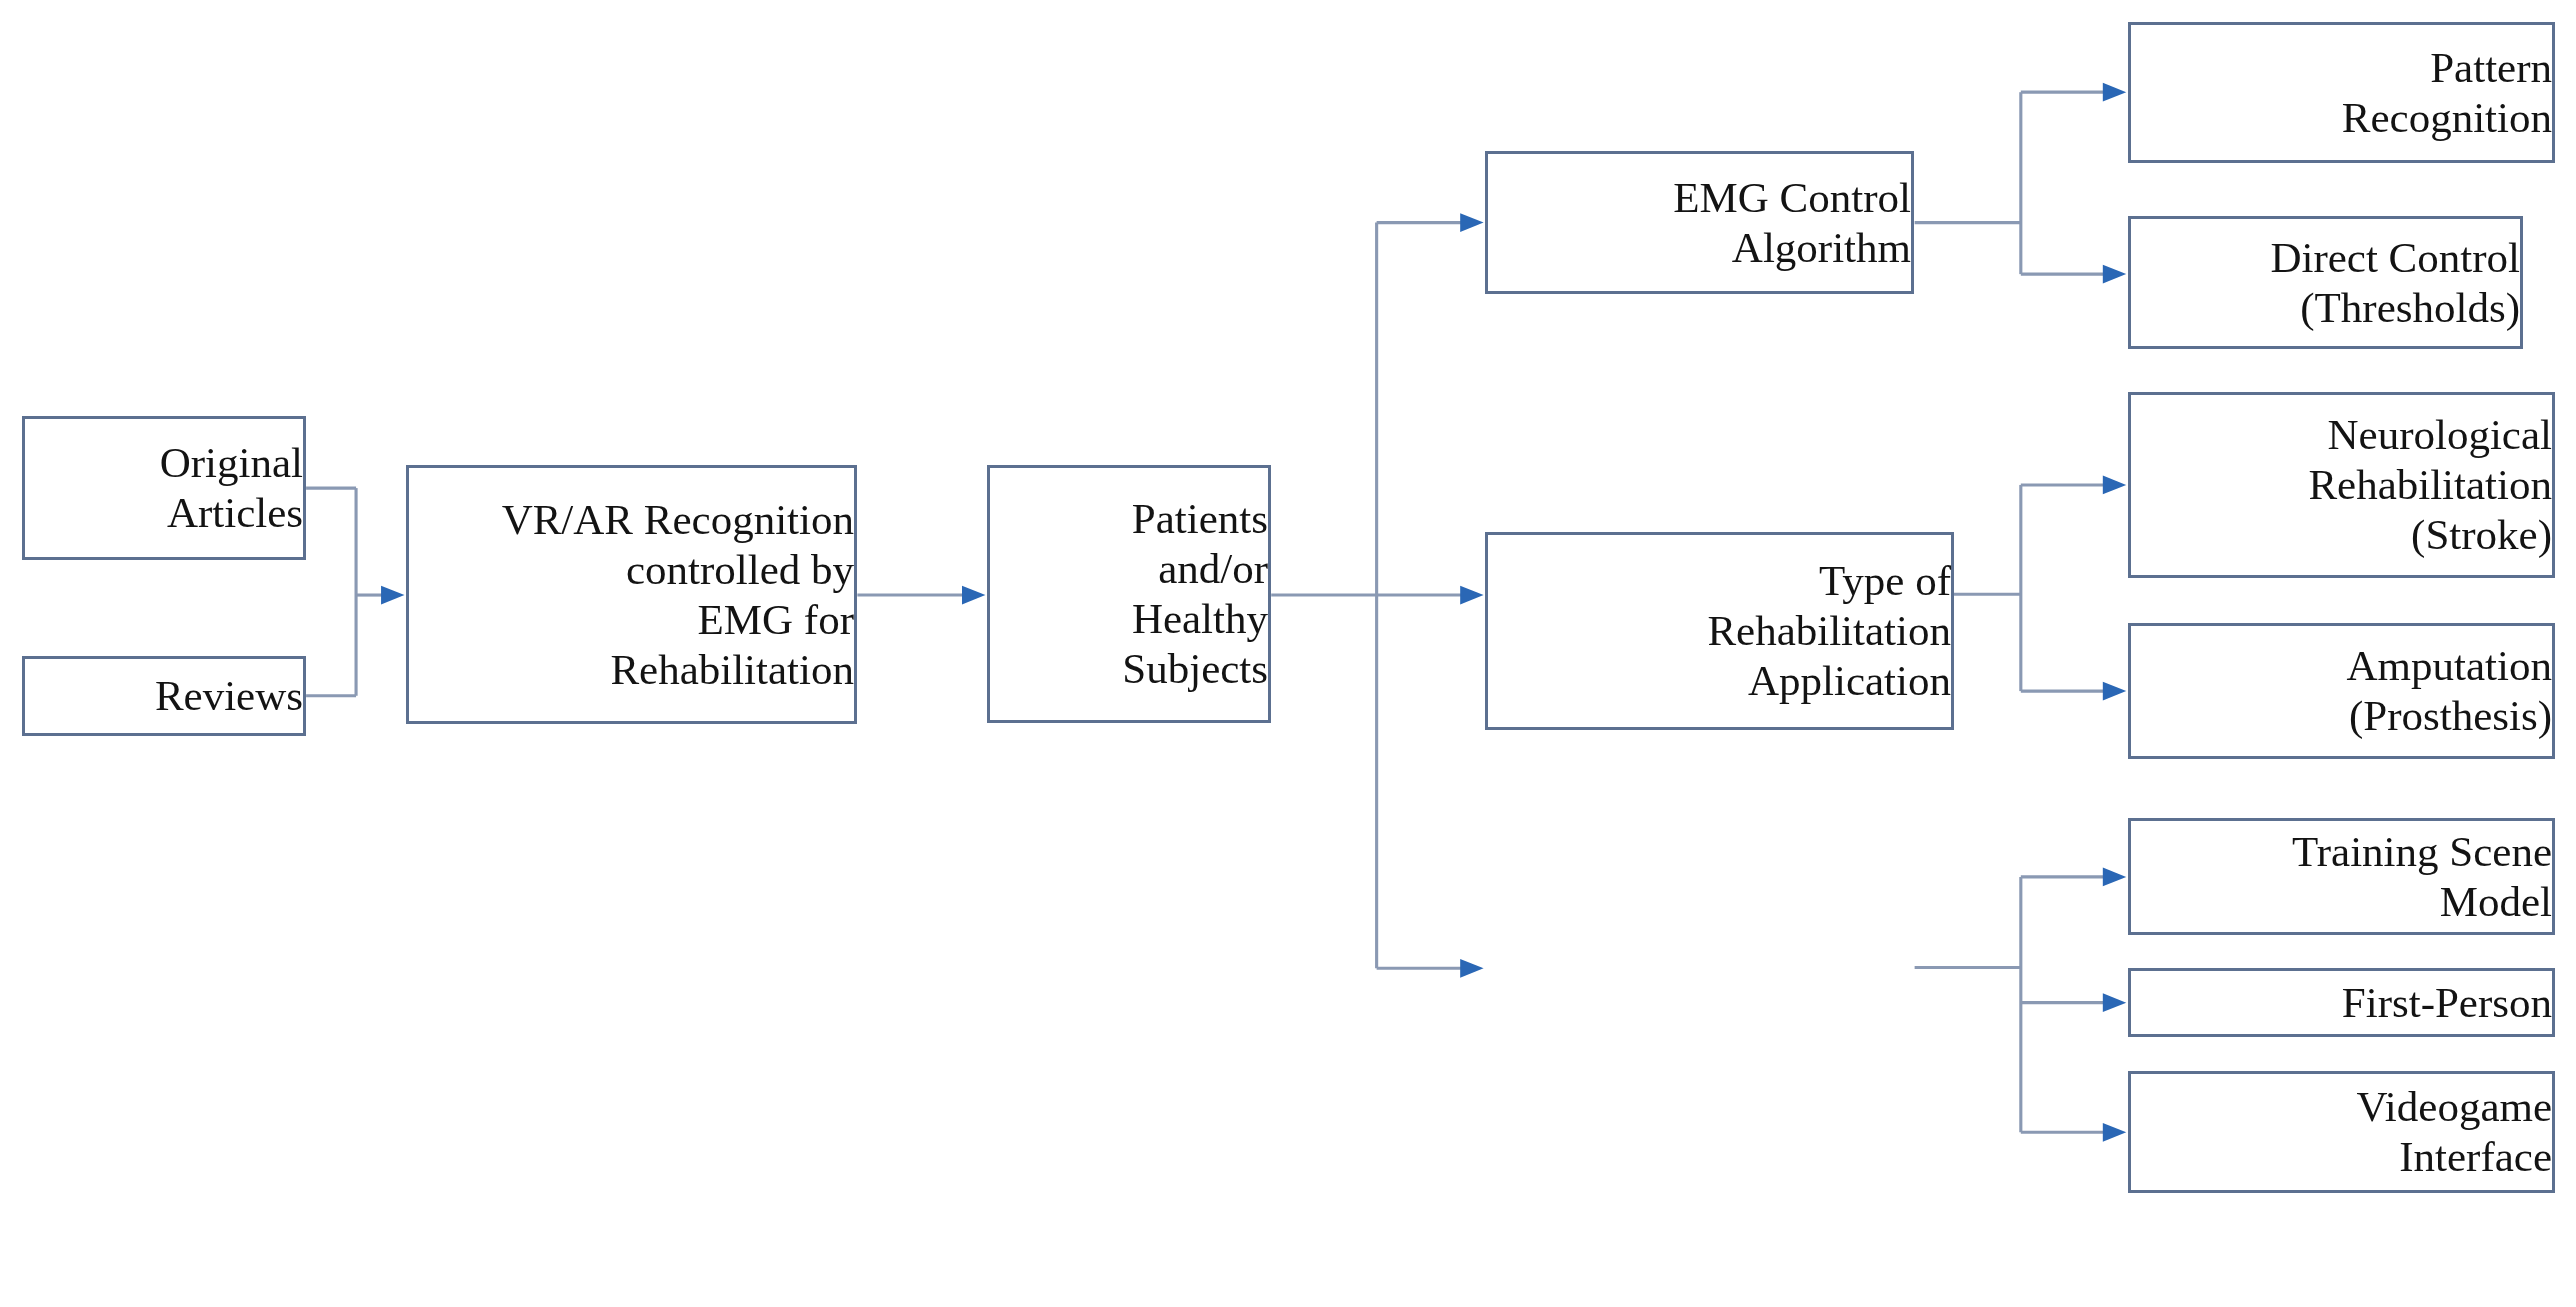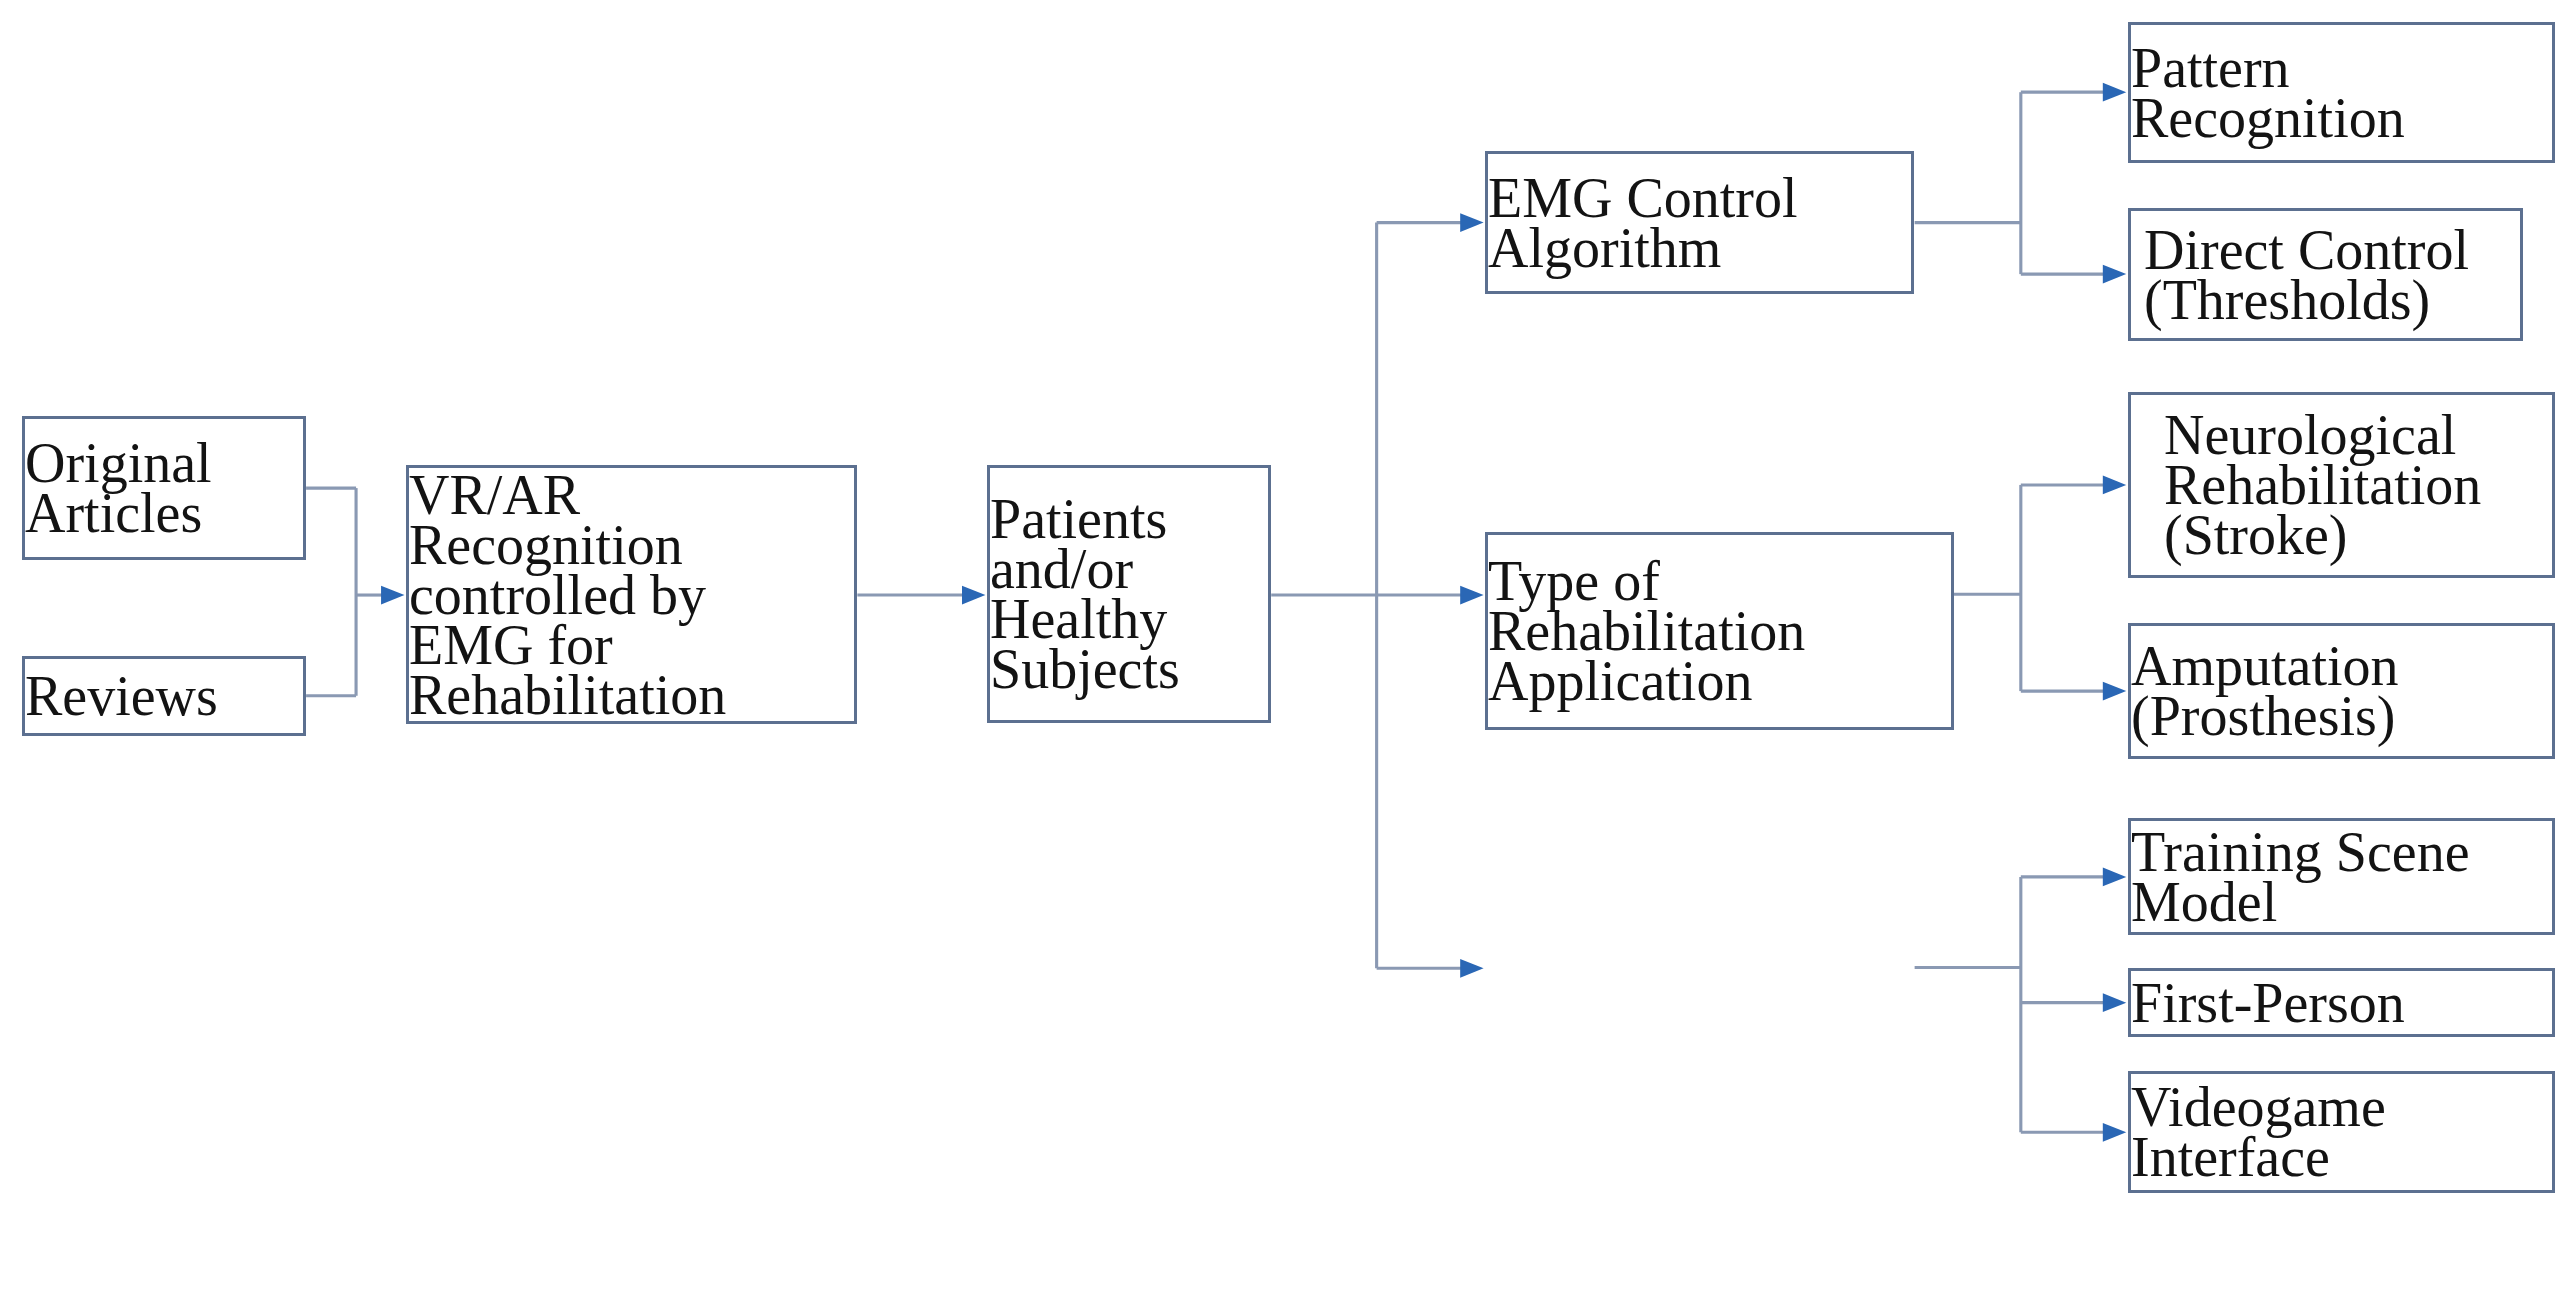--- a/index.html
+++ b/index.html
@@ -21,36 +21,36 @@
     box-sizing: border-box;
     background: #ffffff;
     border: 3.1px solid #5c7090;
     display: flex;
     align-items: center;
     justify-content: center;
   }
   .node-label {
     display: block;
     width: 100%;
-    text-align: left;
+    text-align: right;
     white-space: pre-line;
     color: #131313;
-    font-size: 56px;
+    font-size: 43px;
     line-height: 50px;
   }
   
   .n-original   { left: 22px;   top: 416px;  width: 284px; height: 144px; }
   .n-reviews    { left: 22px;   top: 656px;  width: 284px; height: 80px; }
   .n-vrar-if    { left: 406px;  top: 465px;  width: 451px; height: 259px; }
   .n-patients   { left: 987px; top: 465px;  width: 284px; height: 258px; }
   .n-emg        { left: 1485px; top: 151px;  width: 429px; height: 143px; }
   .n-rehabtype  { left: 1485px; top: 495px;  width: 469px; height: 198px; margin-top: 37px; }
   .n-interact   { left: 1485px; top: 898px; width: 429px; height: 139px; }
   .n-pattern    { left: 2128px; top: 22px;   width: 427px; height: 141px; }
-  .n-direct     { left: 2128px; top: 208px;  width: 395px; height: 133px; padding-left: 13px; }
+  .n-direct     { left: 2128px; top: 216px;  width: 395px; height: 133px; padding-left: 13px; }
   .n-neuro      { left: 2128px; top: 392px;  width: 427px; height: 186px; padding-left: 33px; }
   .n-amput      { left: 2128px; top: 623px;  width: 427px; height: 136px; }
   .n-training   { left: 2128px; top: 818px; width: 427px; height: 117px; }
   .n-firstp     { left: 2128px; top: 968px; width: 427px; height: 69px;  }
   .n-videogame  { left: 2128px; top: 1071px; width: 427px; height: 122px; }
   .cline { stroke: #8a99b3; stroke-width: 4; fill: none; }
   .ahead { fill: #2a67b5; stroke: none; }
 </style>
 </head>
 <body>

